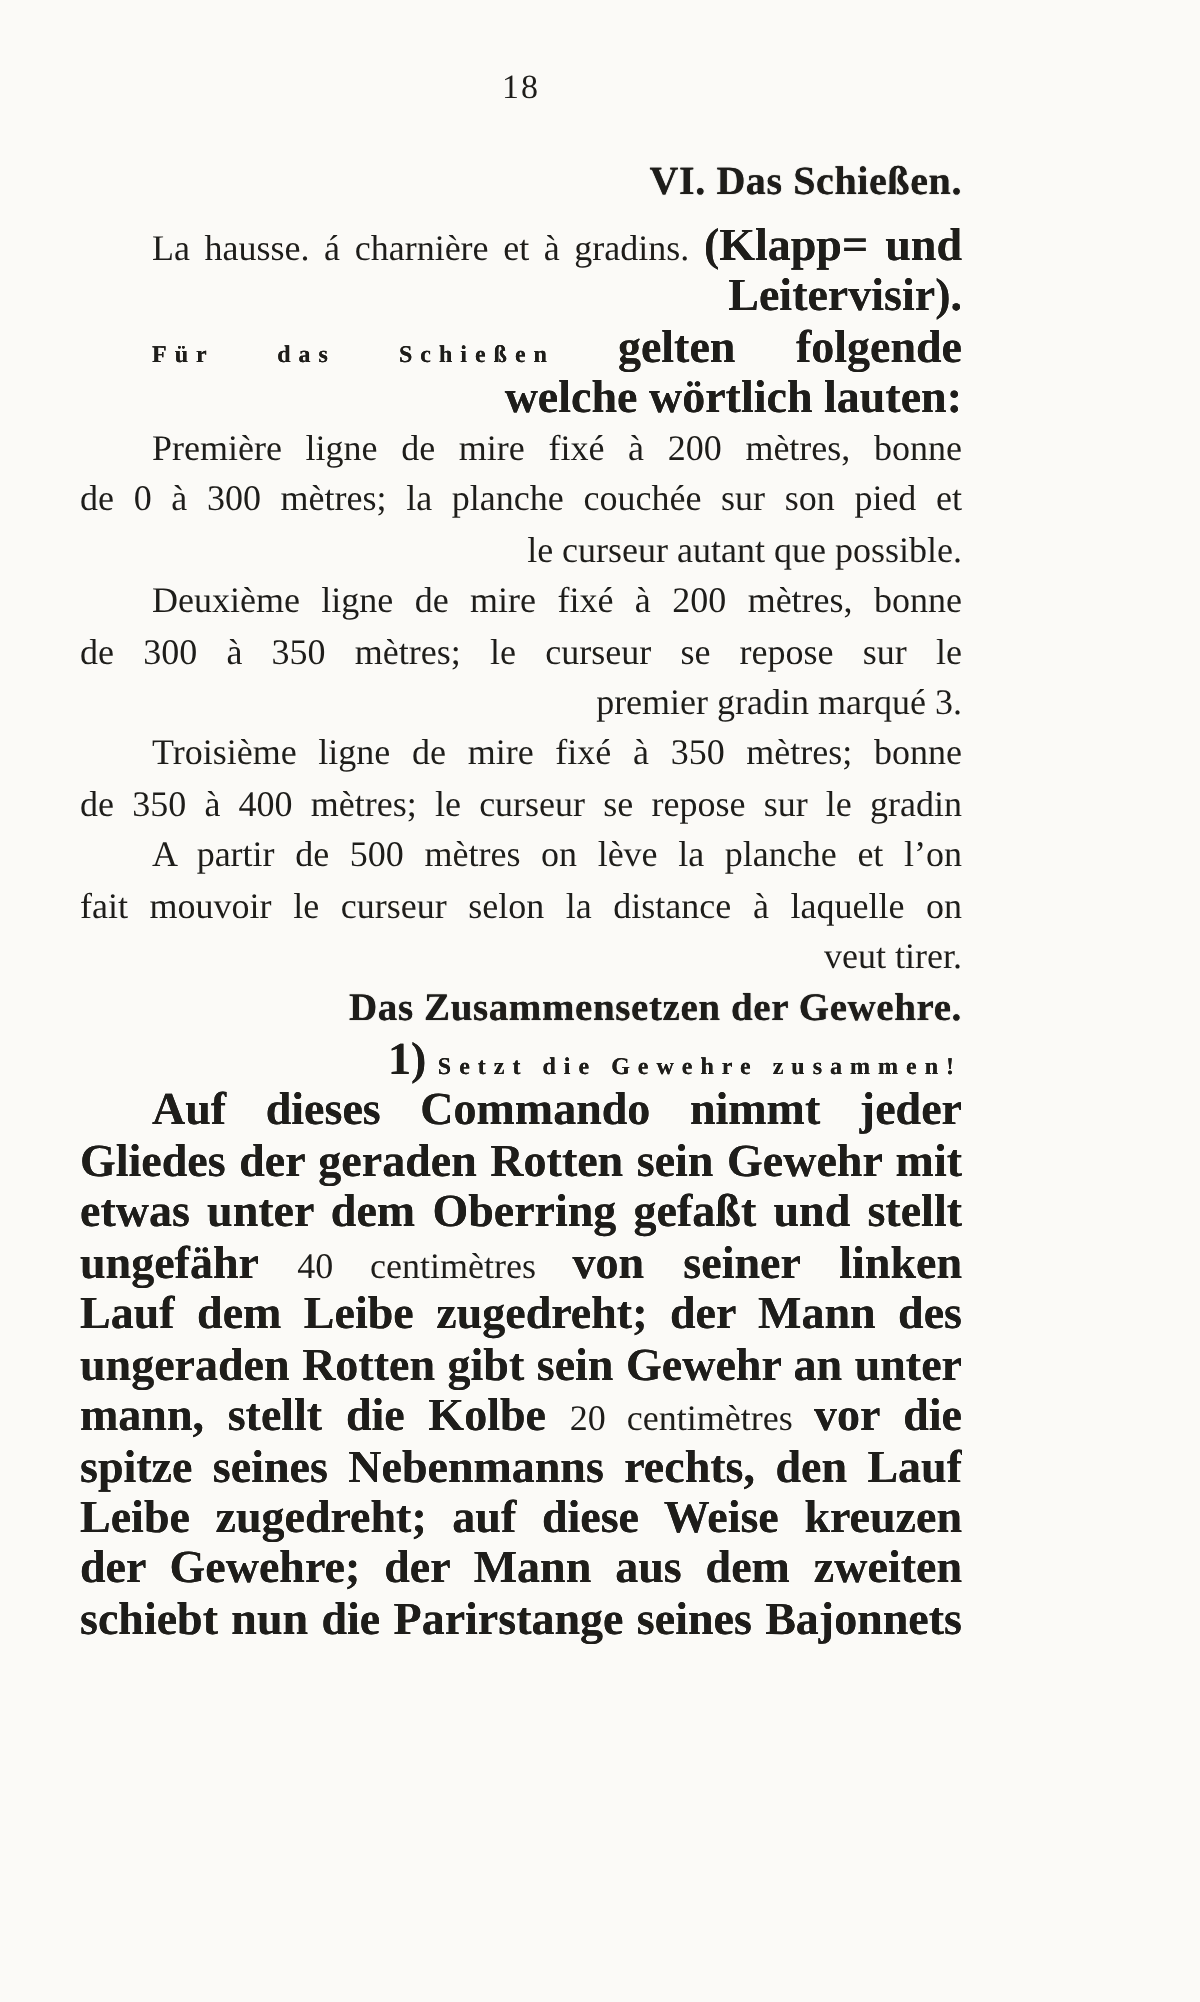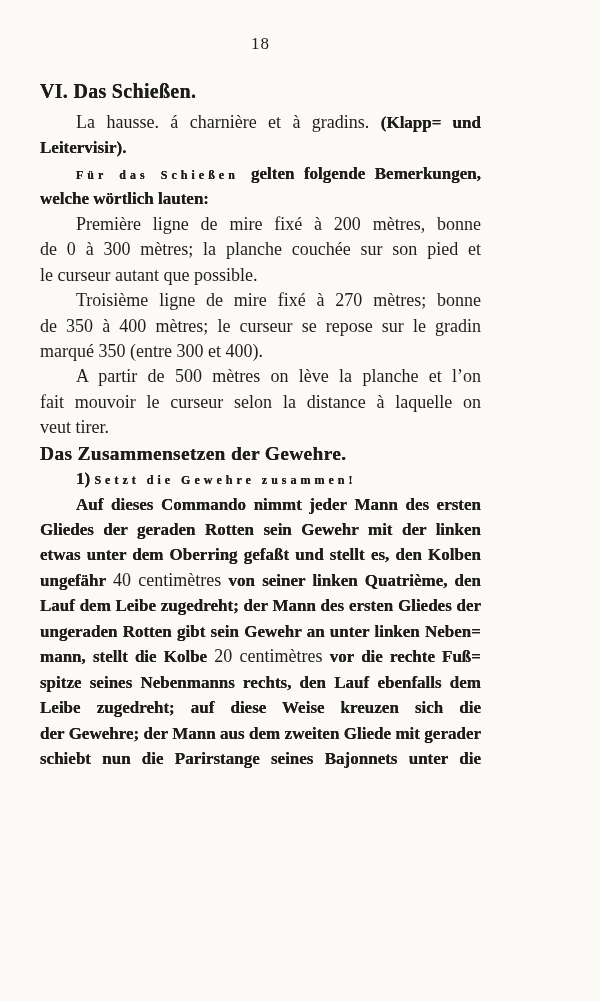--- a/index.html
+++ b/index.html
@@ -19,48 +19,48 @@
   .pagenum {
     margin-top:10px;
     height:20px; line-height:20px;
     text-align:center;
     font-size:17px;
     letter-spacing:1px;
   }
 
   .heading {
     height:25.45px; line-height:25.45px;
-    text-align:left;
+    text-align:right;
     font-weight:bold;
     font-size:19.5px;
     letter-spacing:0.3px;
     text-shadow:0 0 0.4px currentColor;
   }
   .heading.main {
     height:26px; line-height:26px;
     margin:24px 0 6px 0;
     font-size:20px;
   }
 
   .para { margin:0; }
 
   .row {
     height:25.45px; line-height:25.45px;
     overflow:hidden;
-    text-align:left;
+    text-align:right;
     white-space:normal;
   }
   .row.just { text-align:justify; }
   .row.just::after { content:""; display:inline-block; width:100%; height:0; vertical-align:top; }
   .row.indent { text-indent:36px; }
 
   
   .fr { font-size:18px; }
   
-  .de { font-size:17px; font-weight:bold; text-shadow:0 0 0.3px currentColor;margin-top:48px; }
+  .de { font-size:23px; font-weight:bold; text-shadow:0 0 0.3px currentColor;margin-top:48px; }
   
   .desp { font-size:12px; font-weight:bold; letter-spacing:4px; text-shadow:0 0 0.3px currentColor; }
 </style>
 </head>
 <body>
 
 <div class="page">
   <div class="pagenum">18</div>
   <div>
       <div class="heading main">VI. Das Schießen.</div>
@@ -71,23 +71,27 @@
       <div class="para">
         <div class="row just indent"><span class="desp">Für das Schießen </span><span class="de">gelten folgende Bemerkungen,</span></div>
         <div class="row"><span class="de">welche wörtlich lauten:</span></div>
       </div>
       <div class="para">
         <div class="row just indent"><span class="fr">Première ligne de mire fixé à 200 mètres, bonne</span></div>
         <div class="row just"><span class="fr">de 0 à 300 mètres; la planche couchée sur son pied et</span></div>
         <div class="row"><span class="fr">le curseur autant que possible.</span></div>
       </div>
       <div class="para">
-        <div class="row just indent"><span class="fr">Troisième ligne de mire fixé à 270 mètres; bonne</span></div>
+        <div class="row just indent"><span class="fr">Deuxième ligne de mire fixé à 200 mètres, bonne</span></div>
+        <div class="row just"><span class="fr">de 300 à 350 mètres; le curseur se repose sur le</span></div>
+        <div class="row"><span class="fr">premier gradin marqué 3.</span></div>
+      </div>
+      <div class="para">
+        <div class="row just indent"><span class="fr">Troisième ligne de mire fixé à 350 mètres; bonne</span></div>
         <div class="row just"><span class="fr">de 350 à 400 mètres; le curseur se repose sur le gradin</span></div>
-        <div class="row"><span class="fr">marqué 350 (entre 300 et 400).</span></div>
       </div>
       <div class="para">
         <div class="row just indent"><span class="fr">A partir de 500 mètres on lève la planche et l’on</span></div>
         <div class="row just"><span class="fr">fait mouvoir le curseur selon la distance à laquelle on</span></div>
         <div class="row"><span class="fr">veut tirer.</span></div>
       </div>
       <div class="heading">Das Zusammensetzen der Gewehre.</div>
       <div class="para">
         <div class="row indent"><span class="de">1) </span><span class="desp">Setzt die Gewehre zusammen!</span></div>
       </div>

